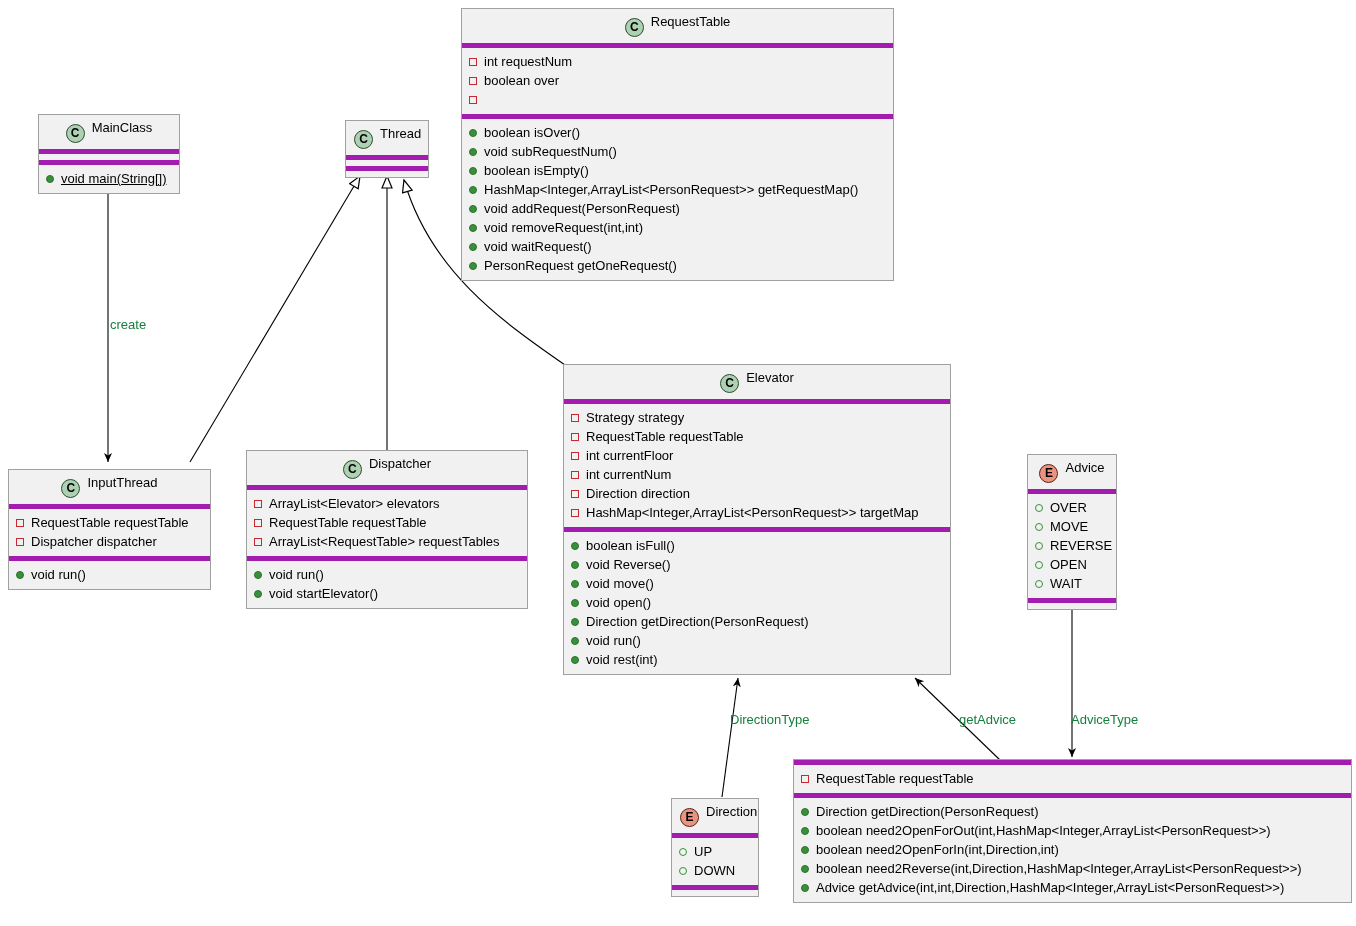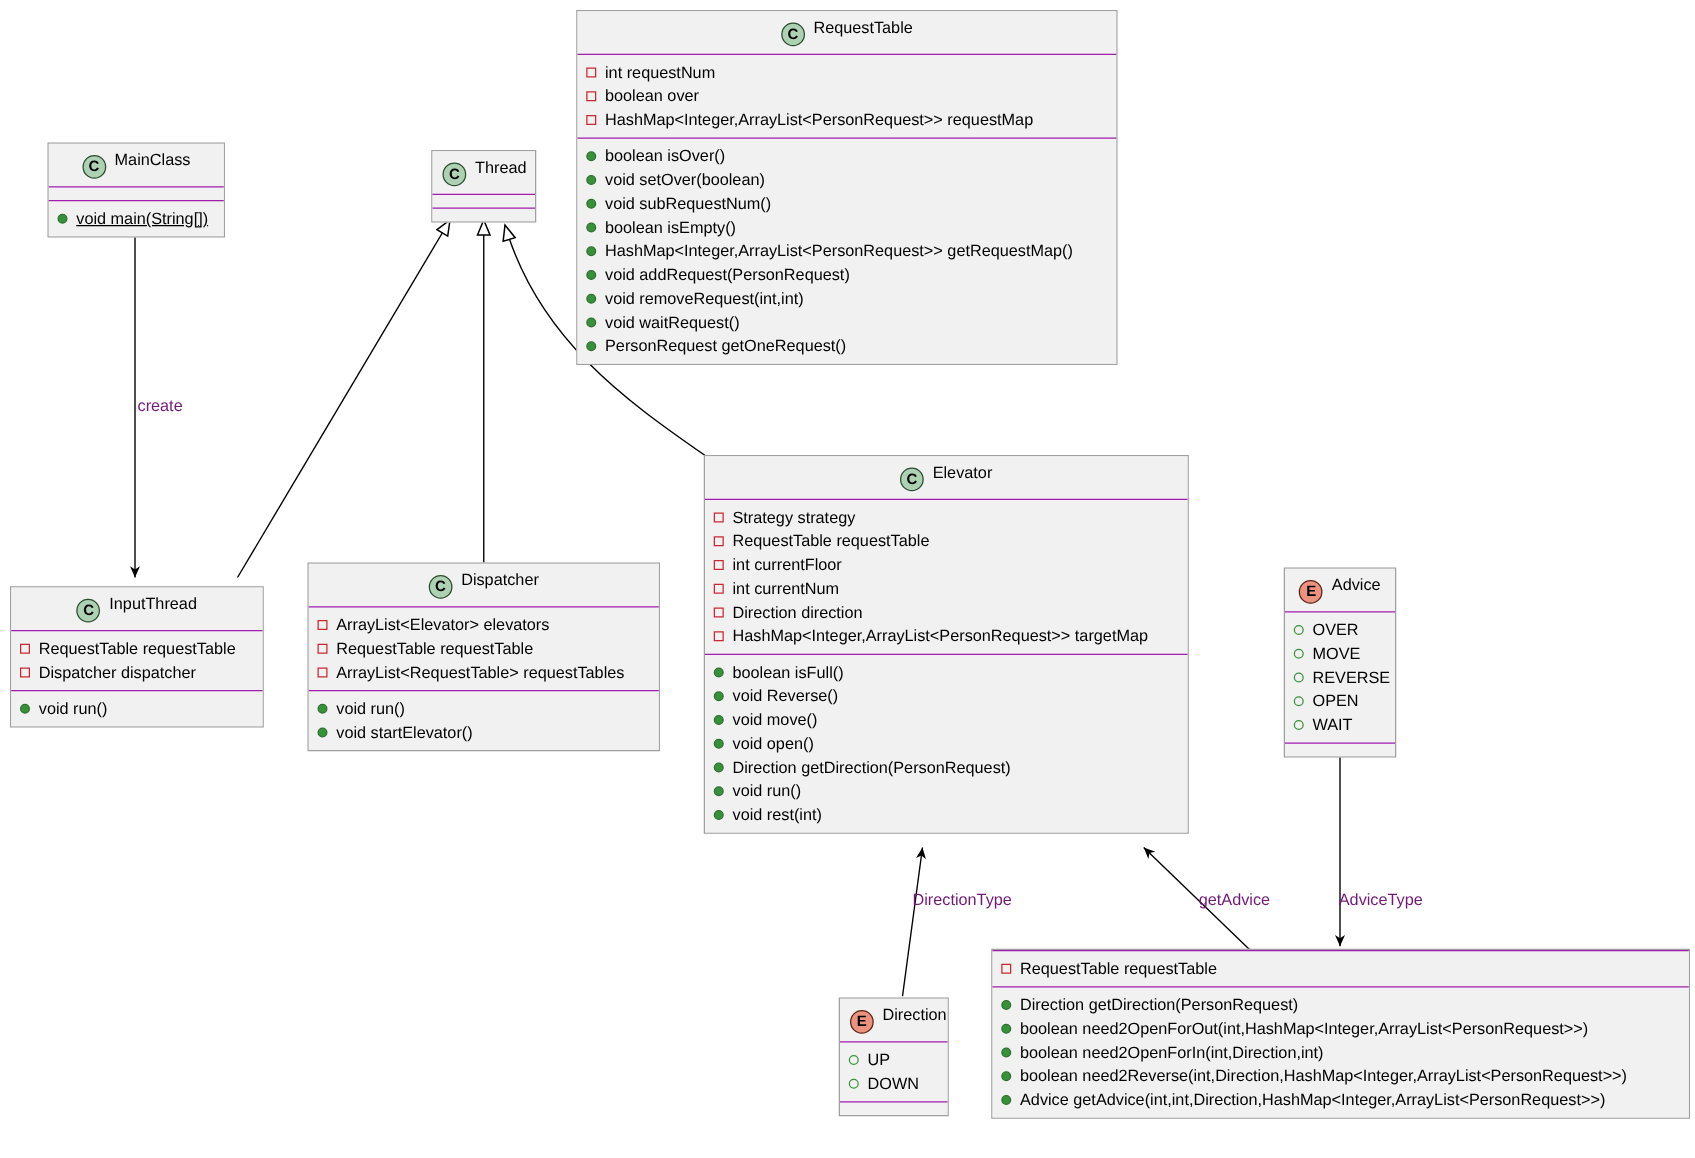--- a/index.html
+++ b/index.html
@@ -42,21 +42,21 @@
   .uml-header {
     box-sizing: border-box;
     padding: 5px 8px 6px 8px;
     text-align: center;
     white-space: nowrap;
     line-height: 16px;
     background: #F1F1F1;
   }
   .uml-compartment {
     box-sizing: border-box;
-    border-top: 1px solid #a21caf;
+    border-top: 5px solid #a21caf;
     padding: 4px 6px 5px 6px;
     background: #F1F1F1;
   }
   .uml-compartment.empty {
     padding: 0;
     height: 11px;
   }
   .uml-row {
     white-space: nowrap;
     line-height: 19px;
@@ -118,21 +118,21 @@
   .mk.enum-const {
     border-radius: 50%;
     background: transparent;
     border: 1.4px solid #38913A;
   }
 
   
   .edge-label {
     position: absolute;
     font-size: 13px;
-    color: #701a75;
+    color: #15803d;
     white-space: nowrap;
     line-height: 14px;
   }
 </style>
 </head>
 <body>
 
 <div id="canvas">
 
   <svg id="edges" viewBox="0 0 1356 926" width="1356" height="926">
@@ -194,34 +194,29 @@
       <div class="uml-row">
           <span class="mk field-private"></span>
           <span class="rtext">int requestNum</span>
         </div>
       <div class="uml-row">
           <span class="mk field-private"></span>
           <span class="rtext">boolean over</span>
         </div>
       <div class="uml-row">
           <span class="mk field-private"></span>
-          <span class="rtext">HashMap&lt;Integer,ArrayList&lt;PersonRequest&gt;&gt; requestMap</span>
         </div>
     </div>
     <div class="uml-compartment">
       <div class="uml-row">
           <span class="mk method-public"></span>
           <span class="rtext">boolean isOver()</span>
         </div>
       <div class="uml-row">
           <span class="mk method-public"></span>
-          <span class="rtext">void setOver(boolean)</span>
-        </div>
-      <div class="uml-row">
-          <span class="mk method-public"></span>
           <span class="rtext">void subRequestNum()</span>
         </div>
       <div class="uml-row">
           <span class="mk method-public"></span>
           <span class="rtext">boolean isEmpty()</span>
         </div>
       <div class="uml-row">
           <span class="mk method-public"></span>
           <span class="rtext">HashMap&lt;Integer,ArrayList&lt;PersonRequest&gt;&gt; getRequestMap()</span>
         </div>

